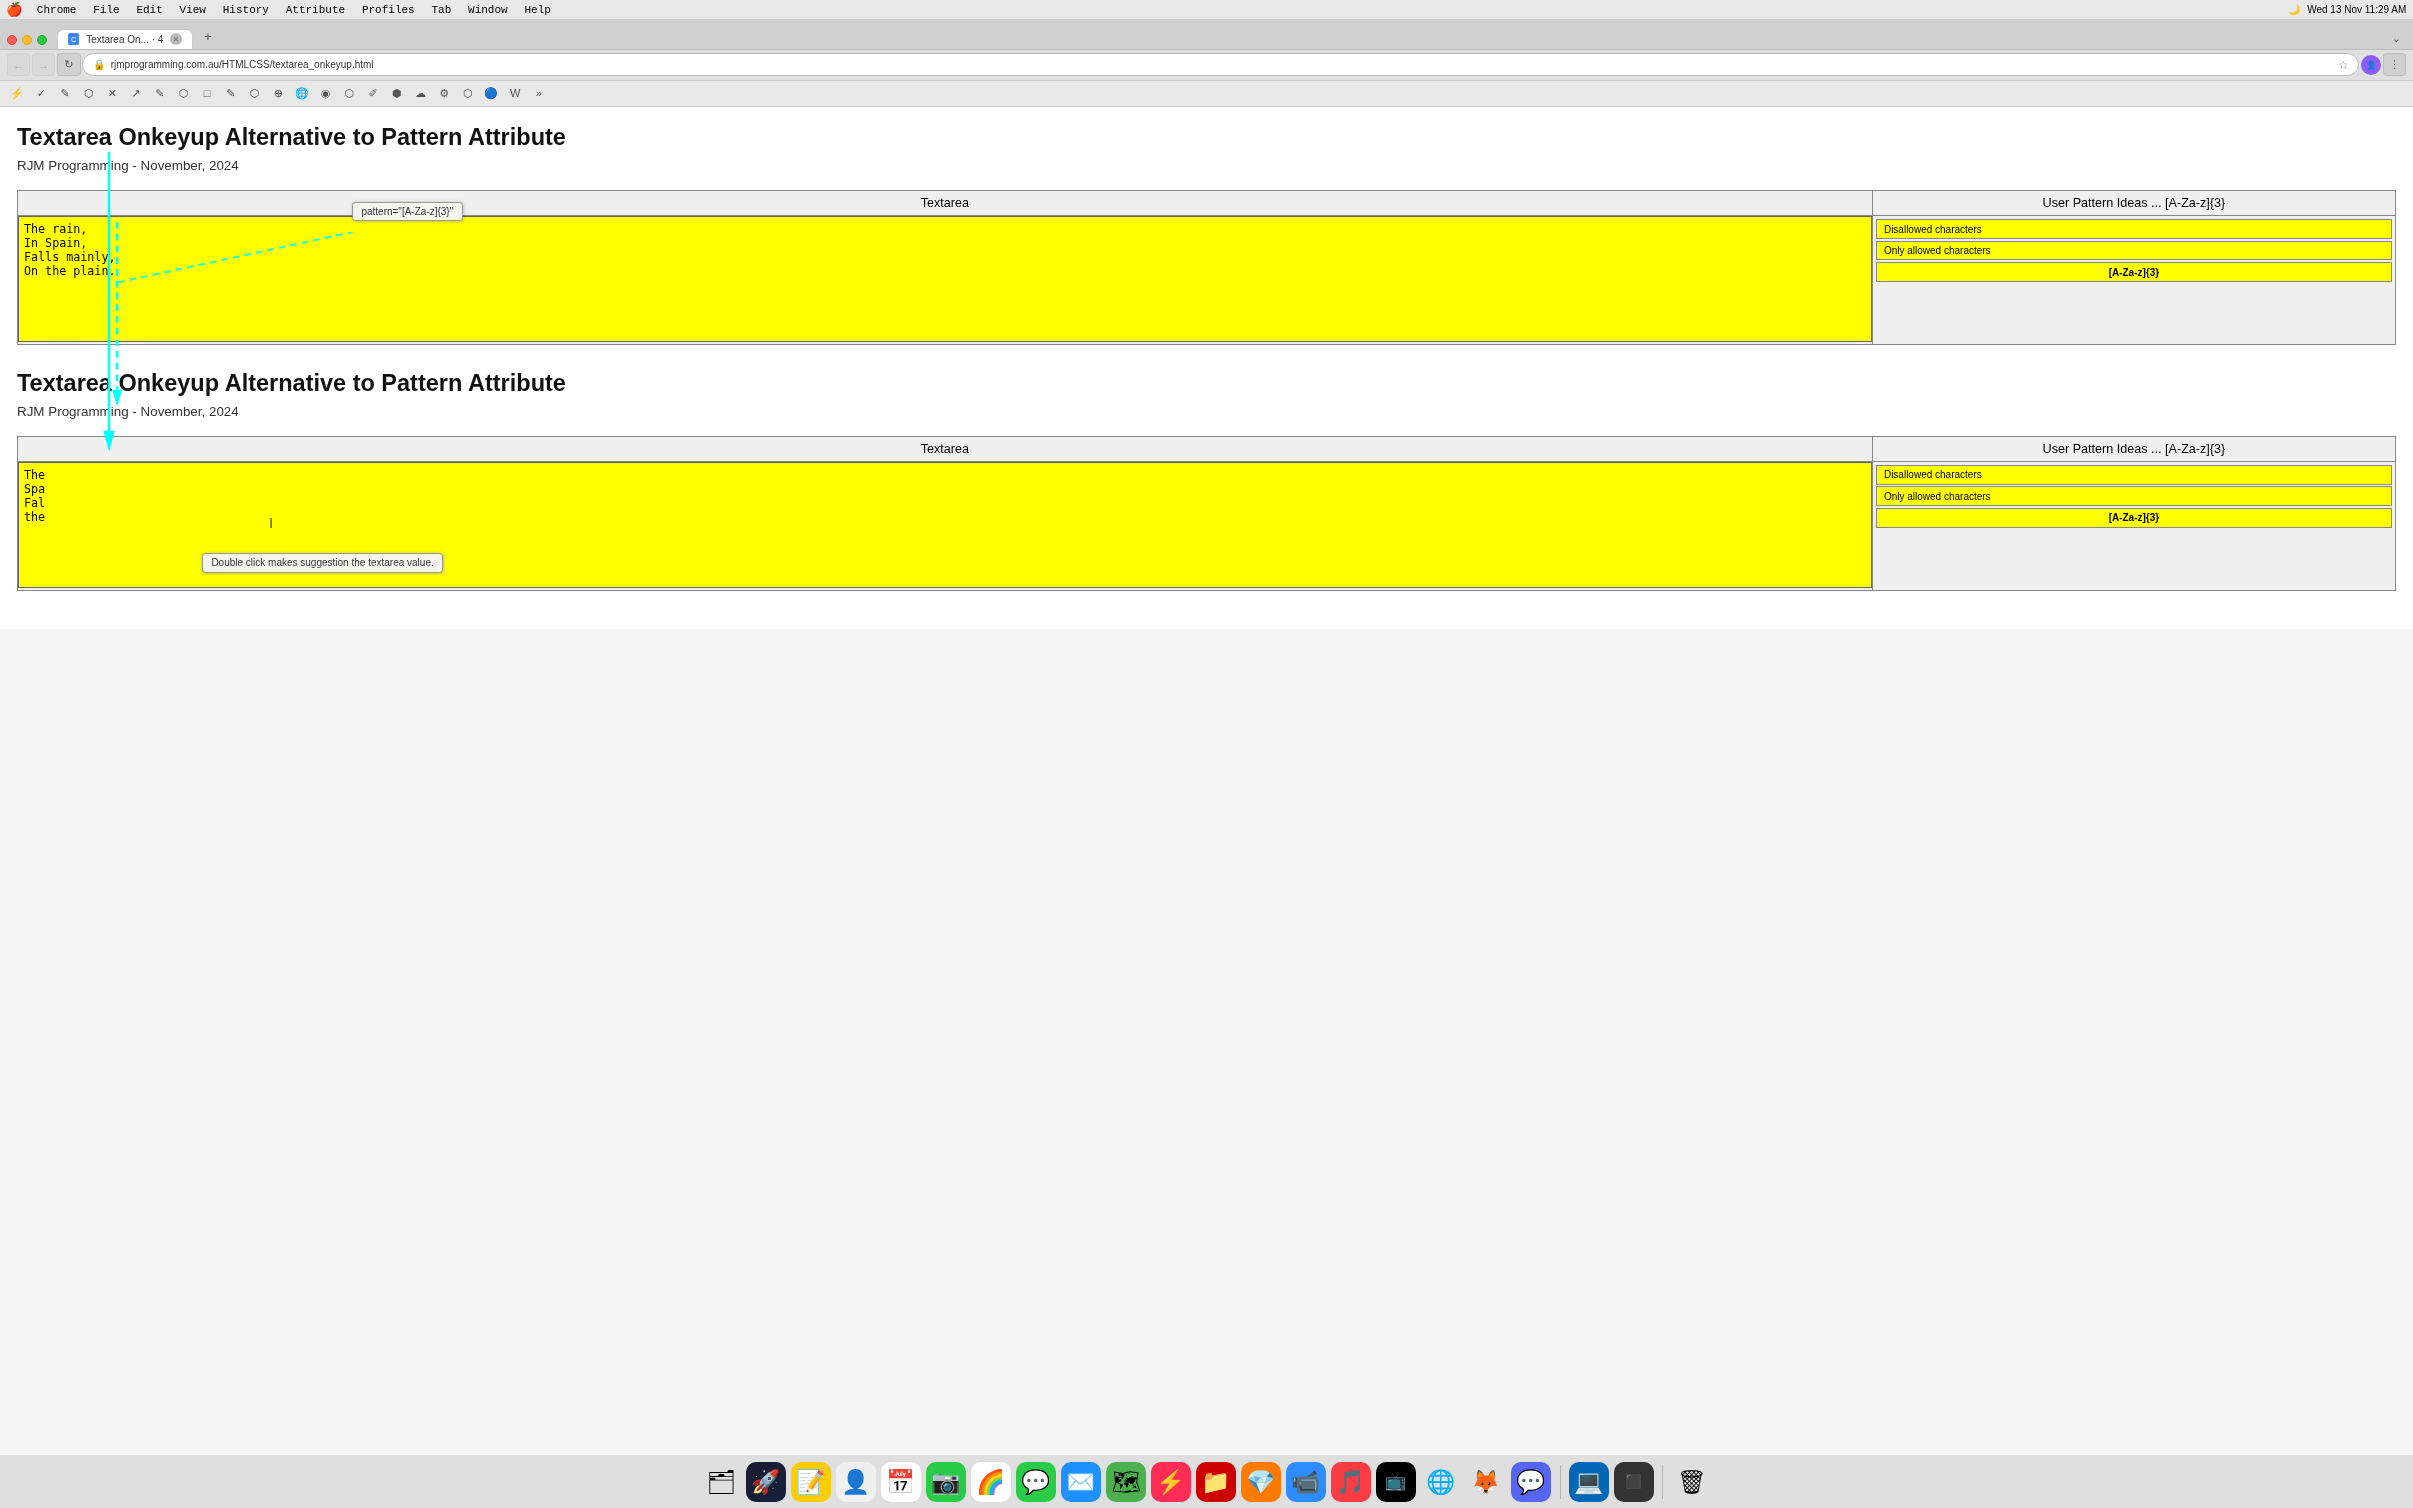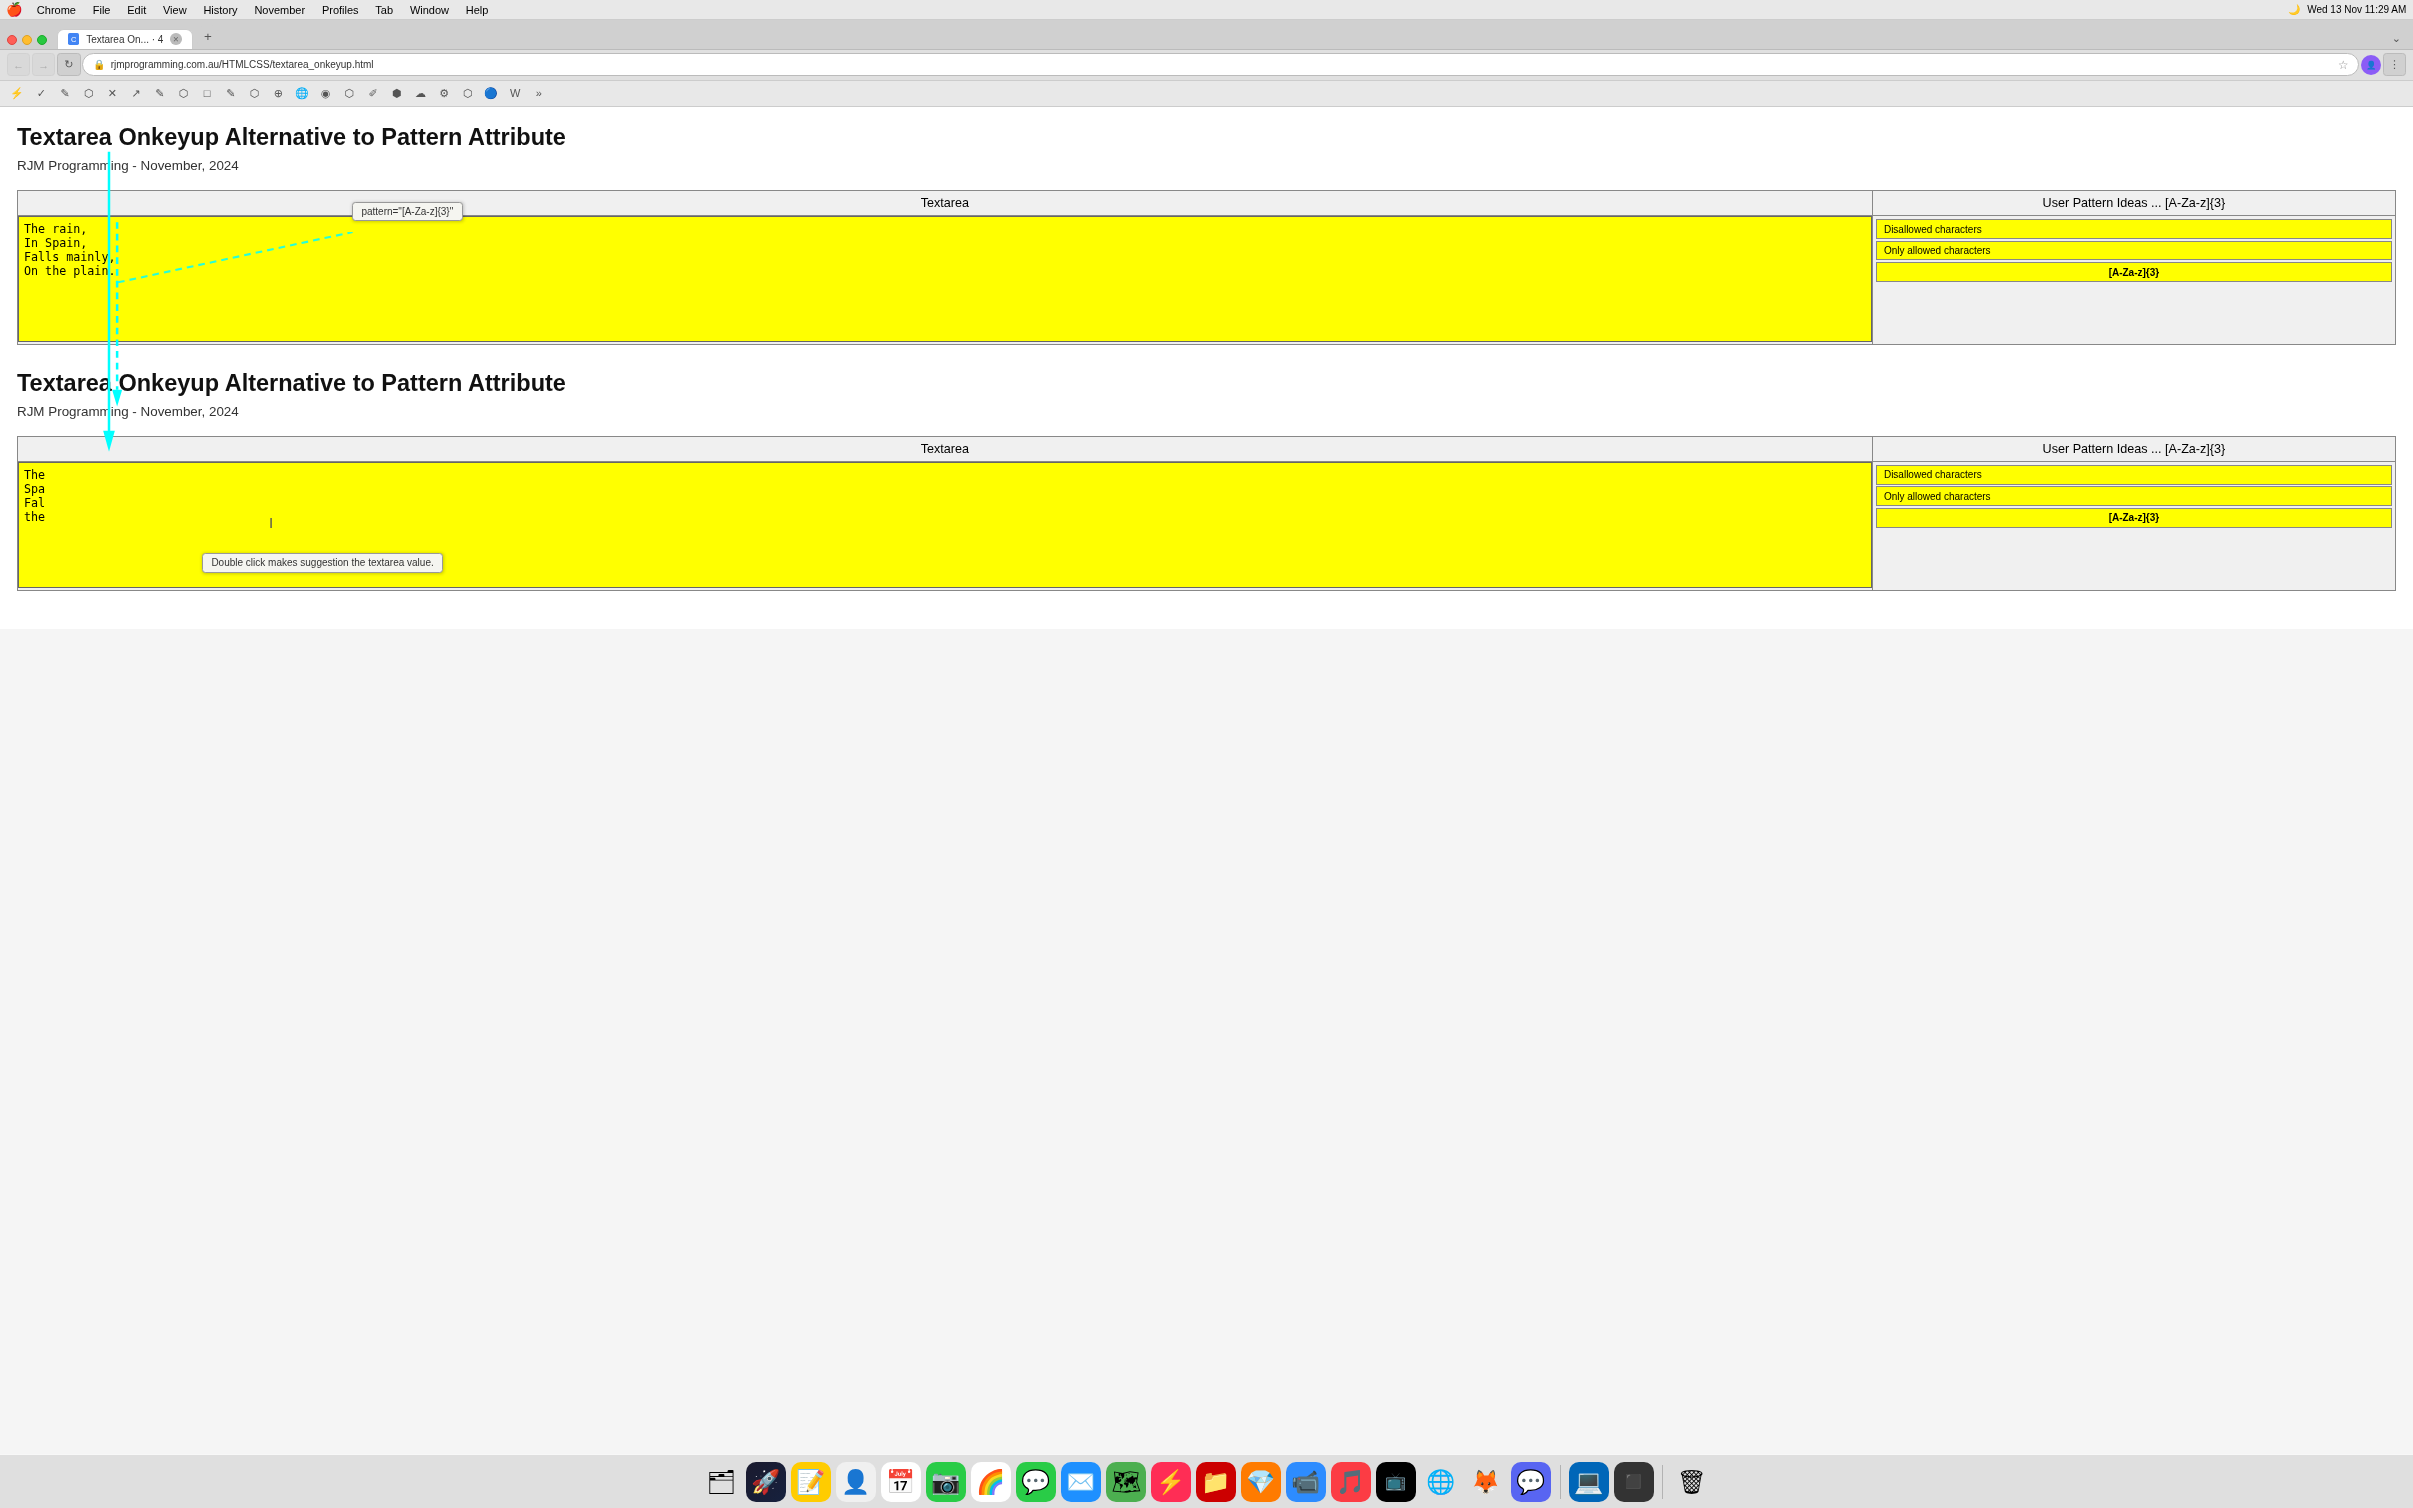--- a/index.html
+++ b/index.html
@@ -25,20 +25,21 @@
       top: 0;
       left: 0;
       right: 0;
       z-index: 100;
       gap: 3.4px;
     }
     .menu-bar-item {
       padding: 1.7px 6.7px;
       cursor: pointer;
       border-radius: 3.4px;
+      font-family: Liberation Mono, monospace;
     }
     .menu-bar-apple { font-size: 13.4px; margin-right: 3.4px; }
     .menu-bar-right {
       margin-left: auto;
       display: flex;
       align-items: center;
       gap: 6.7px;
       font-size: 10px;
     }
 
@@ -334,21 +335,21 @@
 </head>
 <body>
 
 <div class="menu-bar">
   <span class="menu-bar-apple">🍎</span>
   <span class="menu-bar-item">Chrome</span>
   <span class="menu-bar-item">File</span>
   <span class="menu-bar-item">Edit</span>
   <span class="menu-bar-item">View</span>
   <span class="menu-bar-item">History</span>
-  <span class="menu-bar-item">November</span>
+  <span class="menu-bar-item">Attribute</span>
   <span class="menu-bar-item">Profiles</span>
   <span class="menu-bar-item">Tab</span>
   <span class="menu-bar-item">Window</span>
   <span class="menu-bar-item">Help</span>
   <div class="menu-bar-right">
     <span>🌙</span>
     <span>Wed 13 Nov  11:29 AM</span>
   </div>
 </div>
 

